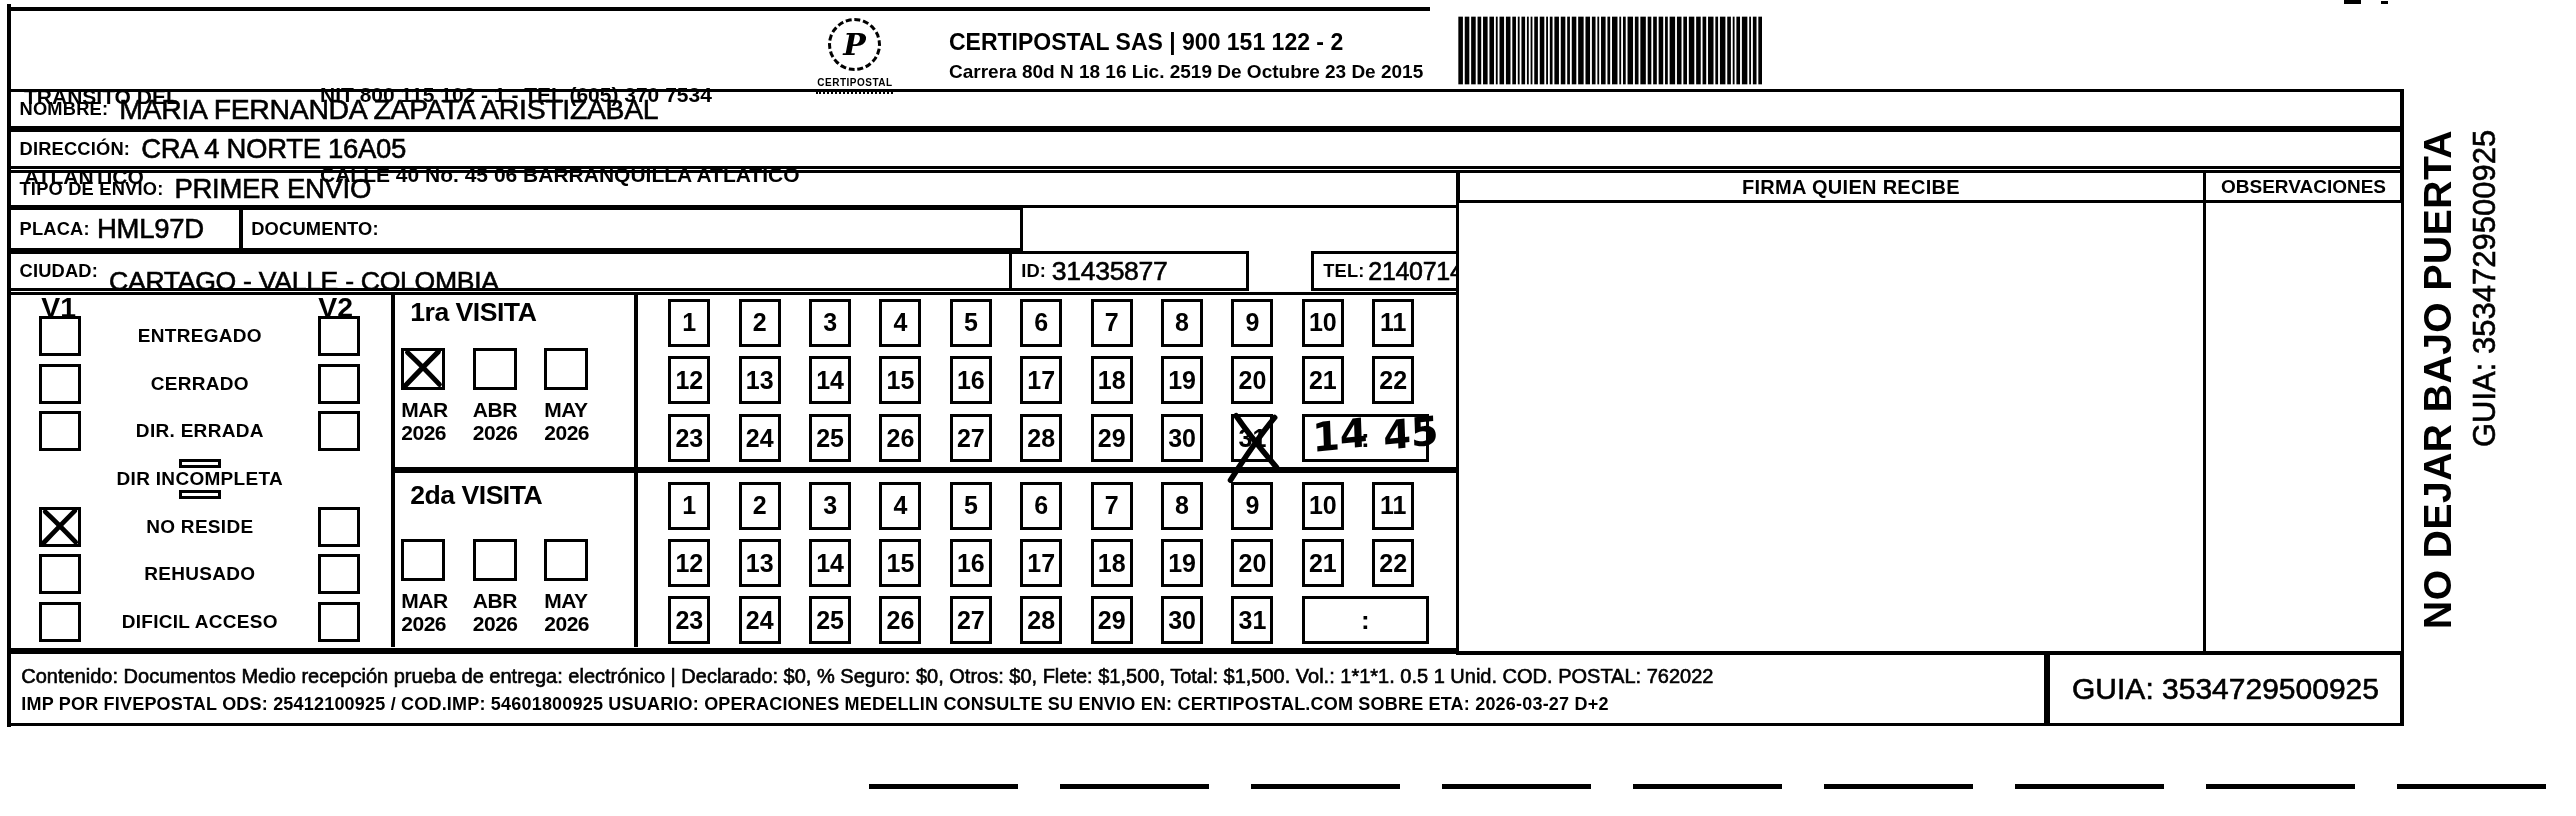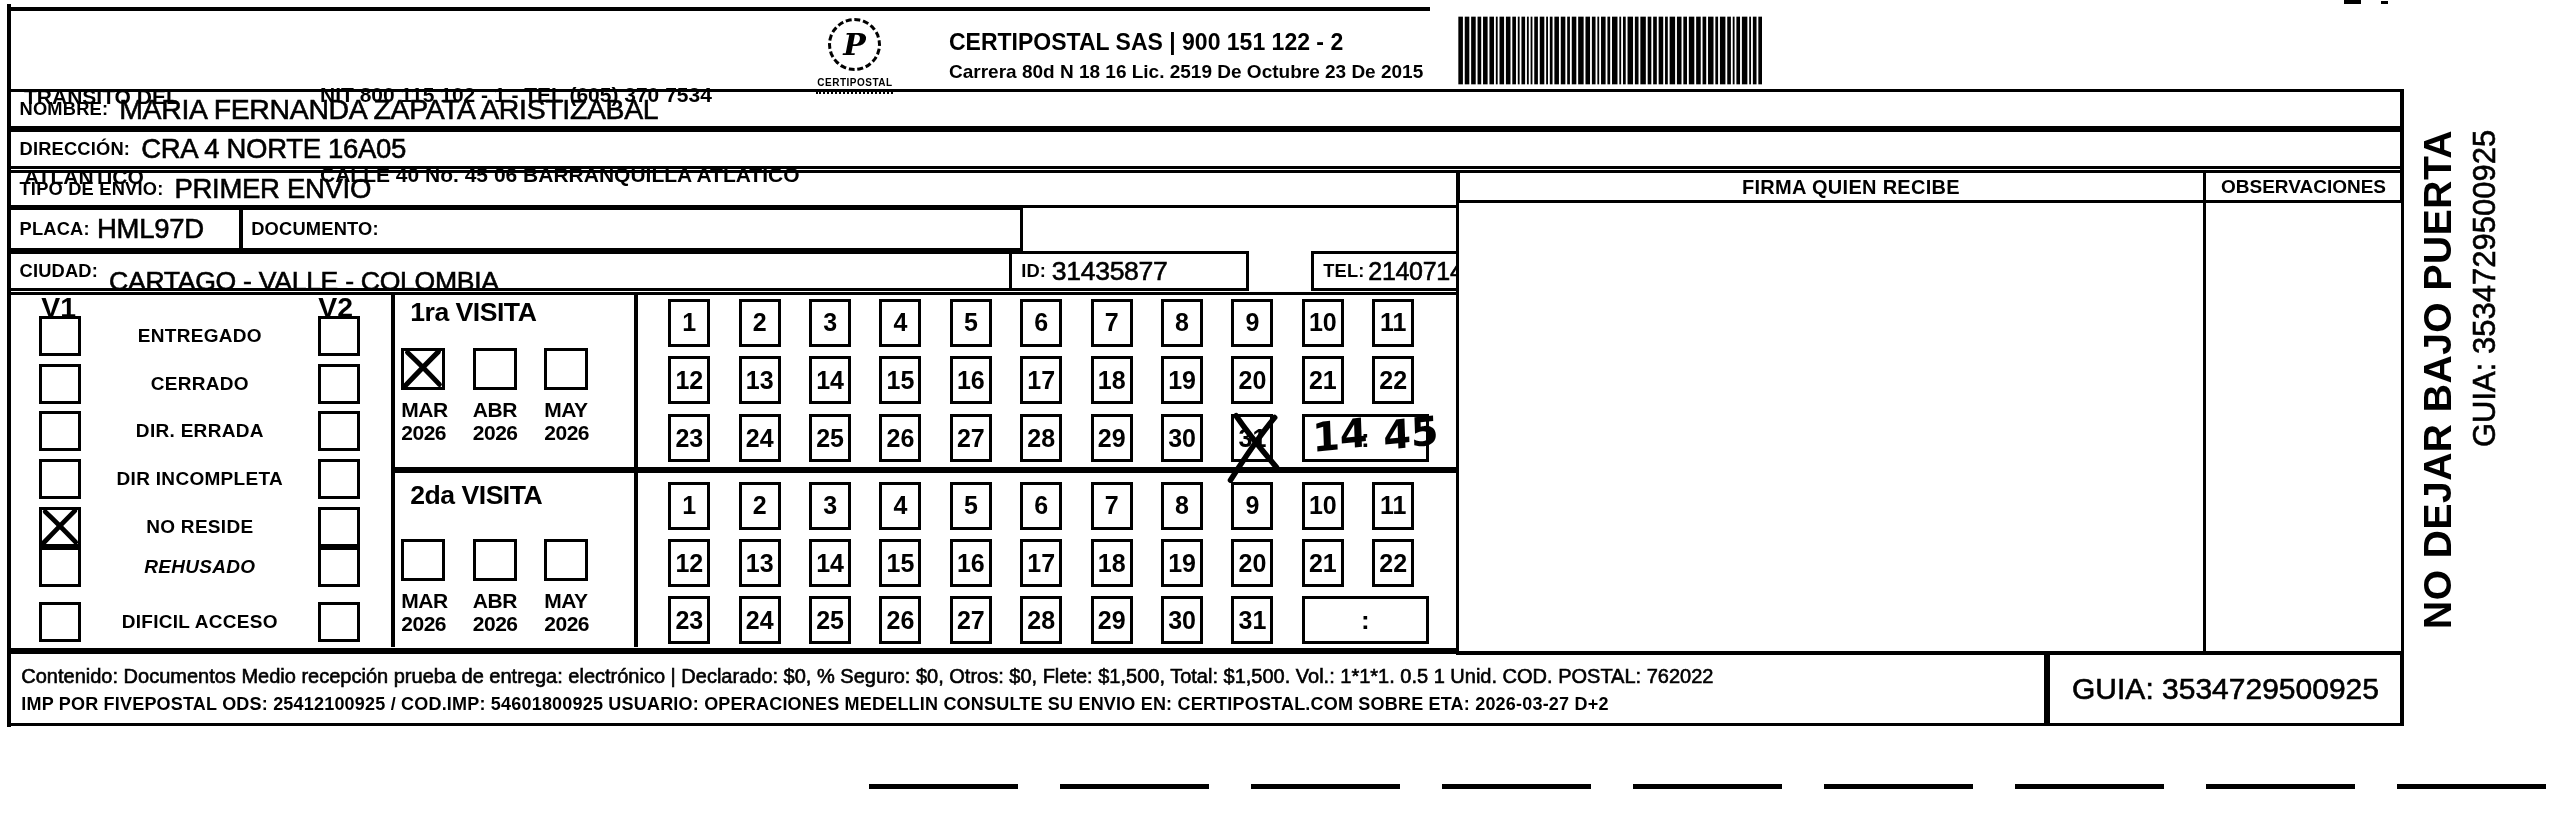--- a/index.html
+++ b/index.html
@@ -184,36 +184,36 @@
         <div class="opt-row" style="top: 69px; padding-left: 29px; padding-right: 31px;">
           <div class="cb"></div>
           <div class="opt-label">CERRADO</div>
           <div class="cb"></div>
         </div>
         <div class="opt-row" style="top: 116px; padding-left: 29px; padding-right: 31px;">
           <div class="cb"></div>
           <div class="opt-label">DIR. ERRADA</div>
           <div class="cb"></div>
         </div>
-        <div class="opt-row" style="top: 164px; padding-left: 29px; padding-right: 31px;">
+        <div class="opt-row" style="top: 164px; padding-left: 29px; padding-right: 31px; flex-direction: column;">
           <div class="cb"></div>
           <div class="opt-label">DIR INCOMPLETA</div>
           <div class="cb"></div>
         </div>
         <div class="opt-row" style="top: 212px; padding-left: 29px; padding-right: 31px;">
           <div class="cb">
             <svg viewBox="0 0 46 44" width="40" height="39" class="x-overlay" style="left: -2.8px; top: -2.8px; overflow: visible;">
               <path d="M6 5 Q21 19 41 40" fill="none" stroke="#000" stroke-width="5.5" stroke-linecap="round"></path>
               <path d="M40 4 Q24 20 4 41" fill="none" stroke="#000" stroke-width="5.5" stroke-linecap="round"></path>
             </svg>
           </div>
           <div class="opt-label">NO RESIDE</div>
           <div class="cb"></div>
         </div>
-        <div class="opt-row" style="top: 252px; padding-left: 29px; padding-right: 31px; font-style: italic;">
+        <div class="opt-row" style="top: 259px; padding-left: 29px; padding-right: 31px;">
           <div class="cb"></div>
           <div class="opt-label">REHUSADO</div>
           <div class="cb"></div>
         </div>
         <div class="opt-row" style="top: 307px; padding-left: 29px; padding-right: 31px;">
           <div class="cb"></div>
           <div class="opt-label">DIFICIL ACCESO</div>
           <div class="cb"></div>
         </div>
       </div>

